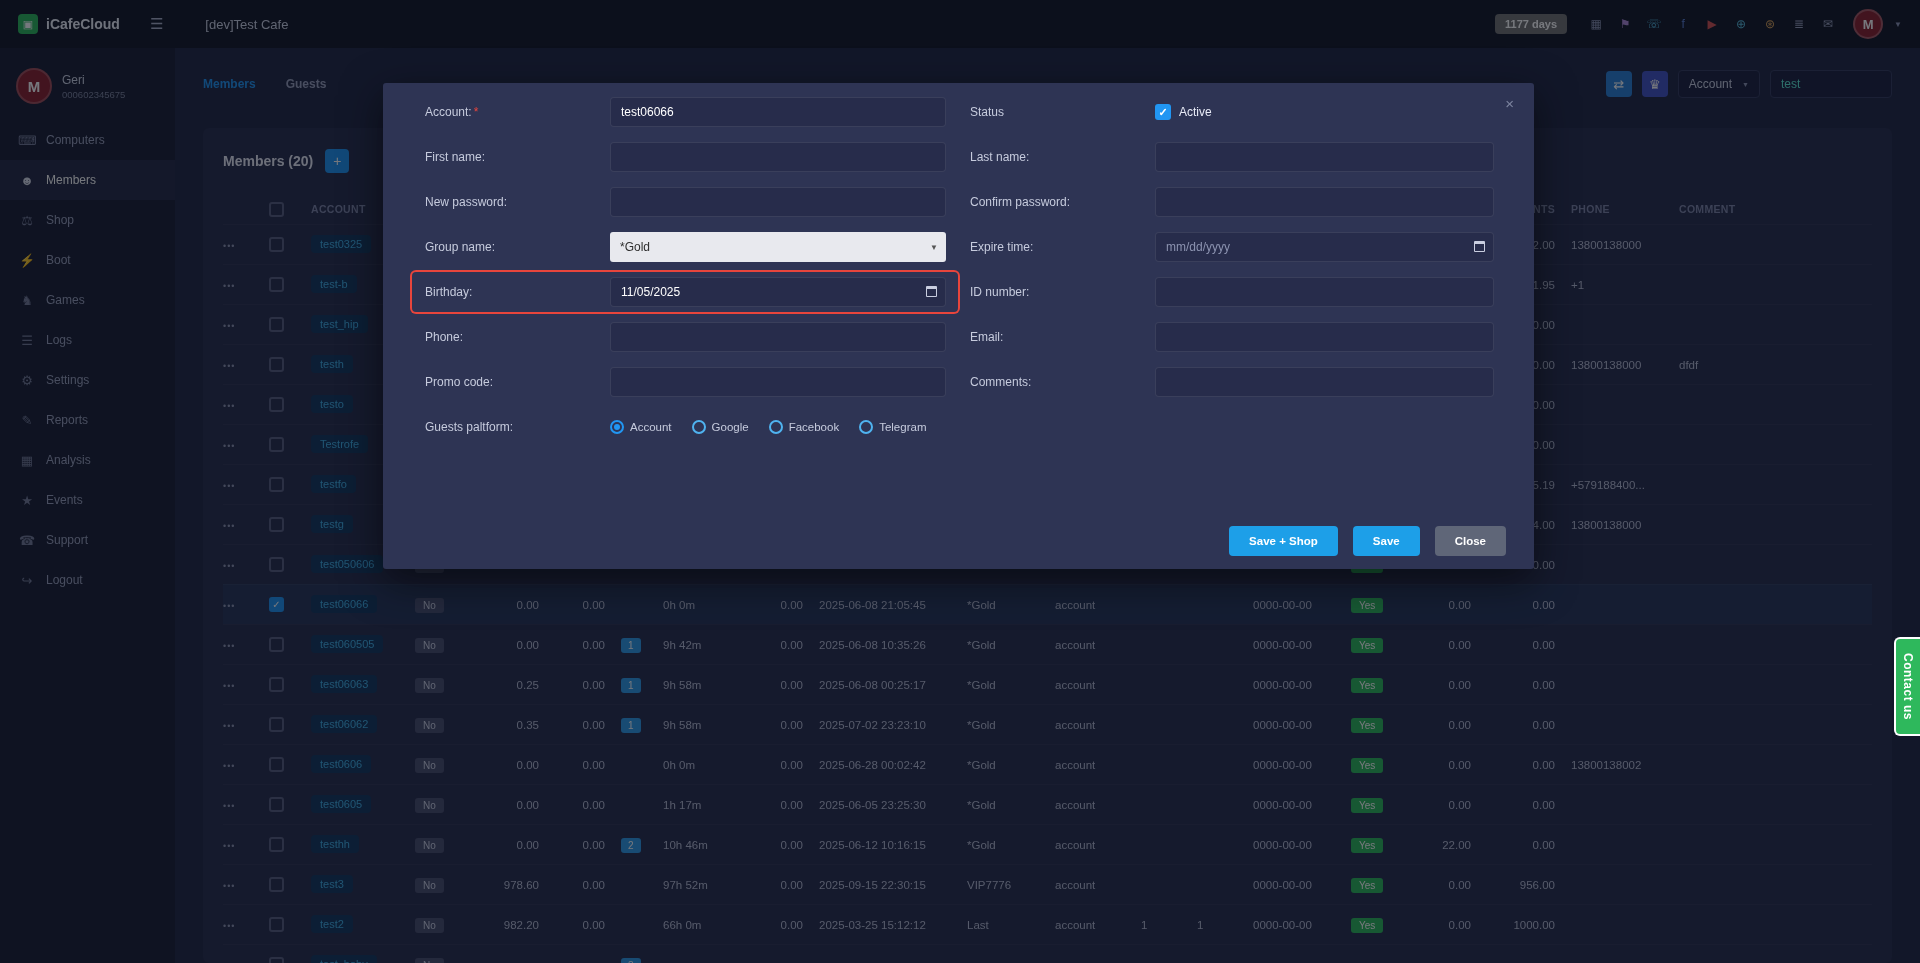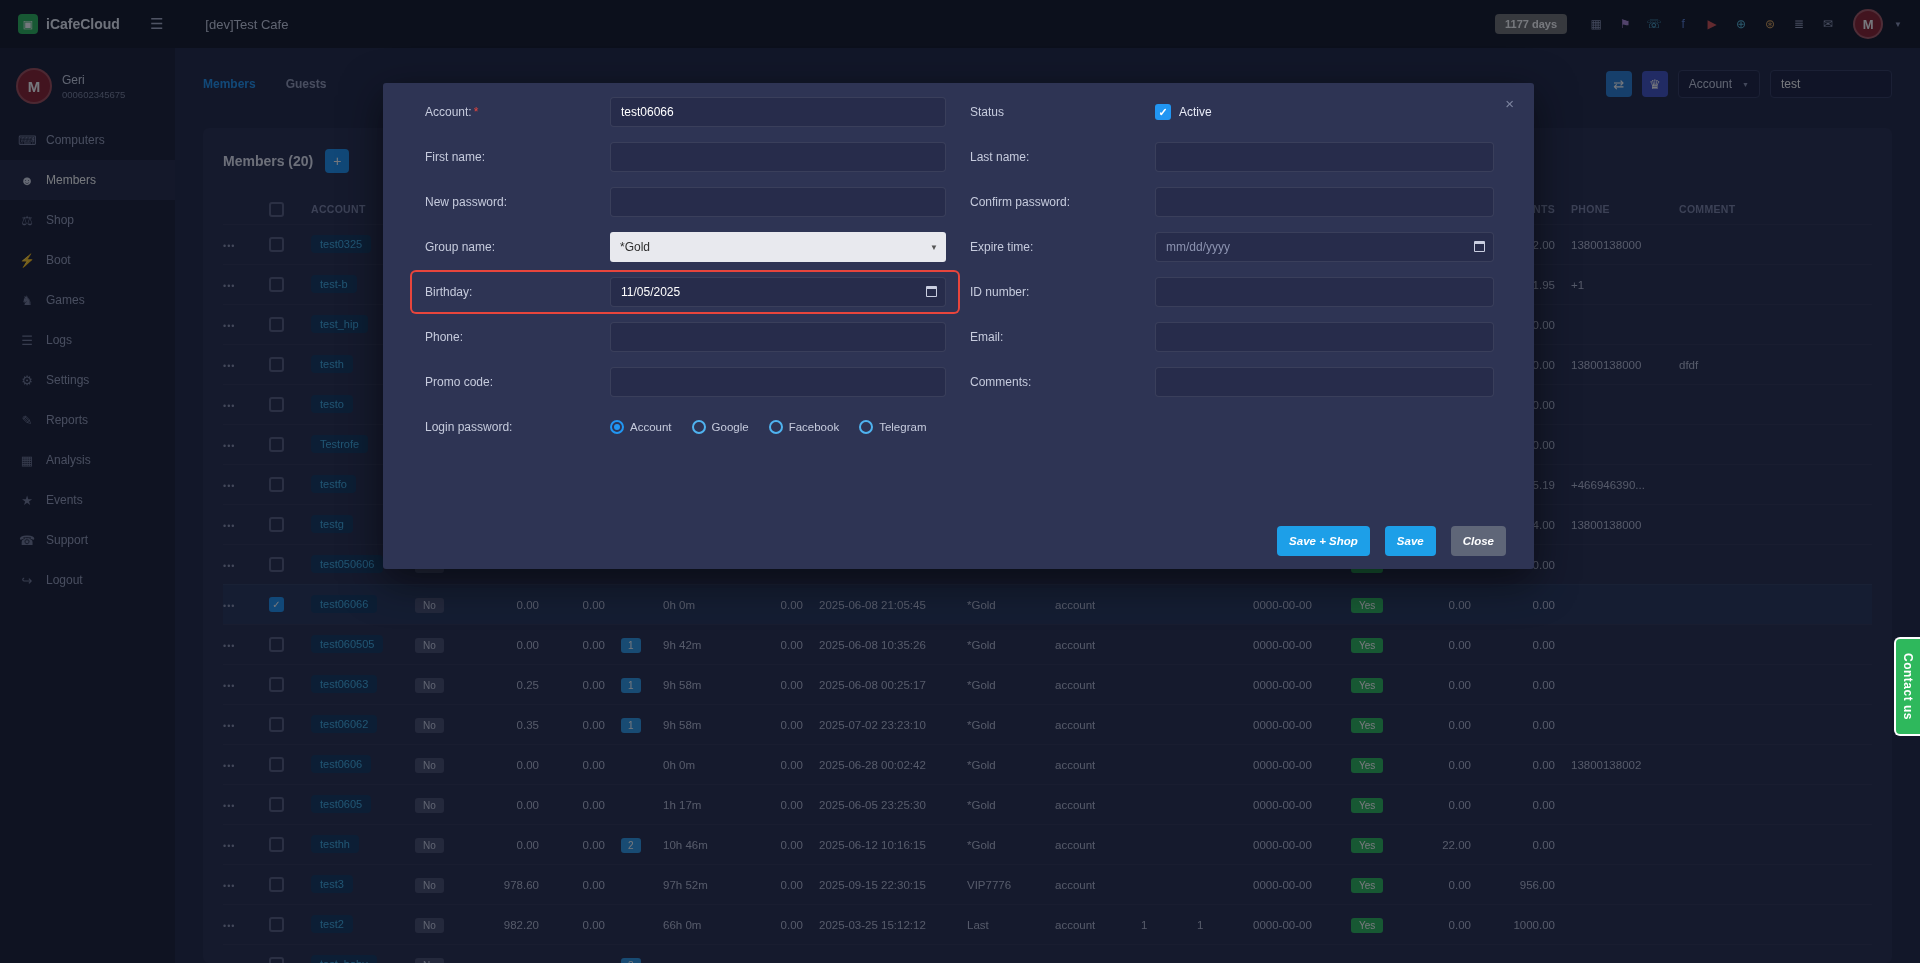--- a/index.html
+++ b/index.html
@@ -46,21 +46,21 @@
   .tab.active { color:#2196f3; }
   .toolbar { margin-left:auto; display:flex; align-items:center; gap:10px; }
   .icon-btn { width:26px; height:26px; border-radius:4px; display:flex; align-items:center;
     justify-content:center; font-size:13px; color:#fff; }
   .icon-btn.b1 { background:#2b82d8; }
   .icon-btn.b2 { background:#4456c8; }
   .select-box { height:28px; background:#1d2340; border:1px solid #363d60; border-radius:4px;
     color:#ccd1e4; font-size:12px; display:flex; align-items:center; gap:10px; padding:0 10px; }
   .select-box .arr { font-size:7px; color:#8e96b5; }
   .search-input { width:122px; height:28px; background:#1d2340; border:1px solid #363d60;
-    border-radius:4px; color:#ffffff; font-size:12px; padding:0 10px; font-family:inherit; }
+    border-radius:4px; color:#5eead4; font-size:12px; padding:0 10px; font-family:inherit; }
 
   .panel { margin-top:24px; background:#292f4e; border-radius:6px; padding:18px 20px 0;
     height:calc(100% - 64px); overflow:hidden; }
   .panel-head { display:flex; align-items:center; gap:12px; height:30px; }
   .panel-title { font-size:14px; font-weight:700; color:#e8ebf7; }
   .add-btn { width:24px; height:24px; background:#2196f3; border:none; border-radius:4px;
     color:#fff; font-size:14px; display:flex; align-items:center; justify-content:center; }
 
   .thead,.tr { display:grid; align-items:center;
     grid-template-columns:46px 42px 104px 62px 78px 66px 42px 88px 68px 148px 88px 86px 56px 56px 98px 54px 82px 84px 108px 90px; }
@@ -107,21 +107,21 @@
   .status-wrap { display:flex; align-items:center; gap:8px; }
   .status-label { font-size:12px; color:#e8ebf7; }
   .radio-group { display:flex; align-items:center; gap:20px; }
   .radio-opt { display:flex; align-items:center; gap:6px; }
   .radio { width:14px; height:14px; border-radius:50%; border:2px solid #4fb3f0; position:relative; }
   .radio.checked { border-color:#2196f3; }
   .radio.checked::after { content:""; position:absolute; inset:2px; background:#2196f3; border-radius:50%; }
   .radio-label { font-size:11.5px; color:#c6cbdd; }
   .m-buttons { position:absolute; right:28px; bottom:13px; display:flex; gap:15px; }
   .btn { height:30px; border:none; border-radius:4px; color:#fff; font-size:11.5px;
-    font-weight:700; padding:0 12px; font-family:inherit;font-style:italic; }
+    font-weight:700; padding:0 20px; font-family:inherit; }
   .btn-blue { background:#1d9fe8; }
   .btn-gray { background:#5f6678; }
 
   .contact { position:fixed; right:0; top:637px; z-index:60; background:#2eb85c; color:#fff;
     writing-mode:vertical-rl; font-size:12px; font-weight:700; letter-spacing:.5px;
     padding:14px 5px; border:2px solid #fff; border-right:none; border-radius:6px 0 0 6px; }
 </style>
 </head>
 <body>
 
@@ -415,21 +415,21 @@
             <div class="td num"></div>
             <div class="td"></div>
             <div class="td"></div>
             <div class="td"></div>
             <div class="td"></div>
             <div class="td"></div>
             <div class="td"></div>
             <div class="td"></div>
             <div class="td num">0.00</div>
             <div class="td num">25.19</div>
-            <div class="td">+466946390...</div>
+            <div class="td">+579188400...</div>
             <div class="td"></div>
           </div>
           <div class="tr">
             <div class="td"><span class="dots">•••</span></div>
             <div class="td">
               <div class="cb"></div>
             </div>
             <div class="td"><span class="pill">testg</span></div>
             <div class="td"></div>
             <div class="td num"></div>
@@ -754,21 +754,21 @@
       </div>
       <div class="frow">
         <span class="flabel">Phone:</span>
         <input class="tinput" style="">
       </div>
       <div class="frow">
         <span class="flabel">Promo code:</span>
         <input class="tinput" style="">
       </div>
       <div class="frow">
-        <span class="flabel">Login password:</span>
+        <span class="flabel">Guests paltform:</span>
         <div class="radio-group" id="login-platform-group">
             <label class="radio-opt">
               <span class="radio checked"></span>
               <span class="radio-label">Account</span>
             </label>
             <label class="radio-opt">
               <span class="radio"></span>
               <span class="radio-label">Google</span>
             </label>
             <label class="radio-opt">

